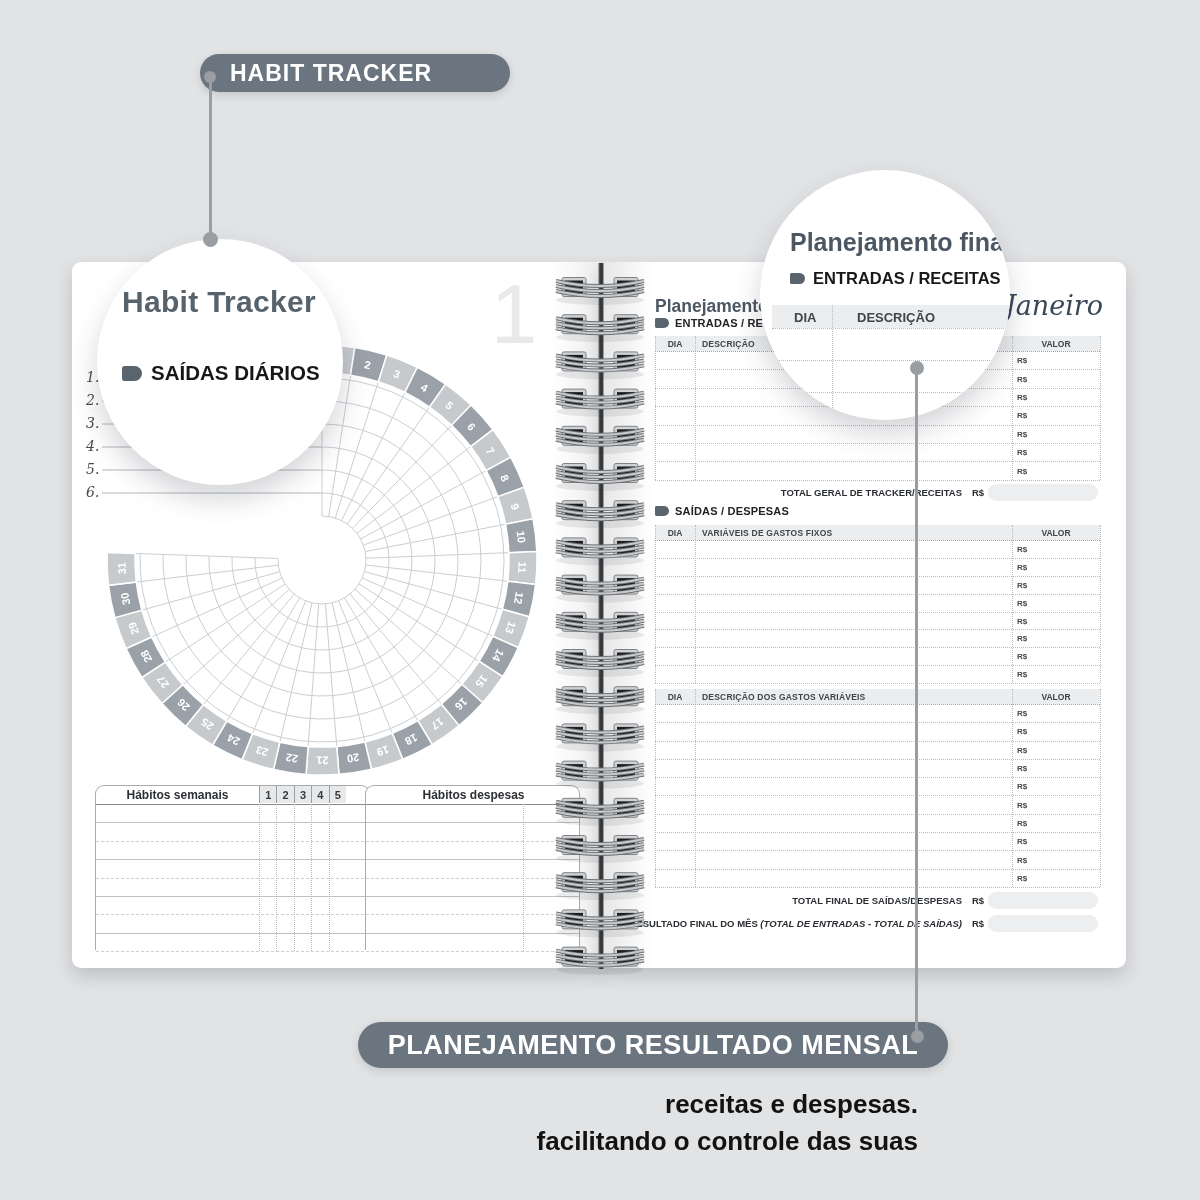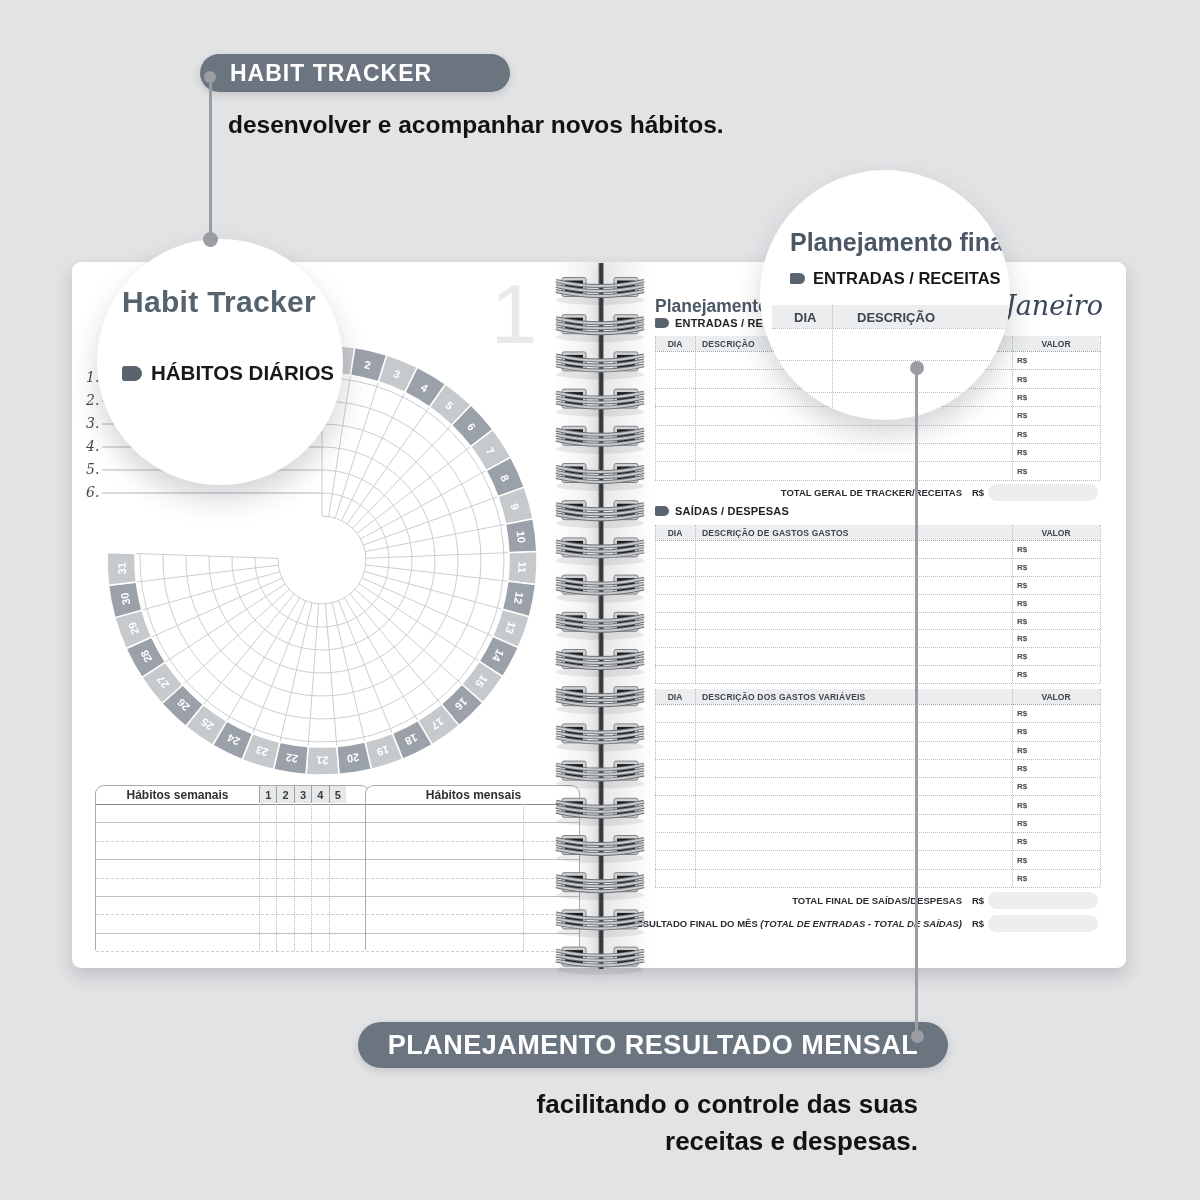--- a/index.html
+++ b/index.html
@@ -221,21 +221,21 @@
     <div class="rowline" style="top: 146.625px; border-top: 1px solid rgb(191, 194, 196);"></div>
     <div class="rowline" style="top: 165px; border-top: 1px dashed rgb(205, 208, 209);"></div>
     <div class="vdot" style="left: 163px; top: 18px; height: 147px;"></div>
     <div class="vdot" style="left: 180.4px; top: 18px; height: 147px;"></div>
     <div class="vdot" style="left: 197.8px; top: 18px; height: 147px;"></div>
     <div class="vdot" style="left: 215.2px; top: 18px; height: 147px;"></div>
     <div class="vdot" style="left: 232.6px; top: 18px; height: 147px;"></div>
   </div>
 <div class="mini-table" id="monthly-table" style="left:365px;top:785px;width:215px;height:165px;">
   <div class="mini-head"></div>
-  <div class="mini-title" style="left:0;width:215px;">Hábitos mensais</div>
+  <div class="mini-title" style="left:0;width:215px;">Hábitos despesas</div>
 <div class="rowline" style="top: 36.375px; border-top: 1px solid rgb(191, 194, 196);"></div>
     <div class="rowline" style="top: 54.75px; border-top: 1px dashed rgb(205, 208, 209);"></div>
     <div class="rowline" style="top: 73.125px; border-top: 1px solid rgb(191, 194, 196);"></div>
     <div class="rowline" style="top: 91.5px; border-top: 1px dashed rgb(205, 208, 209);"></div>
     <div class="rowline" style="top: 109.875px; border-top: 1px solid rgb(191, 194, 196);"></div>
     <div class="rowline" style="top: 128.25px; border-top: 1px dashed rgb(205, 208, 209);"></div>
     <div class="rowline" style="top: 146.625px; border-top: 1px solid rgb(191, 194, 196);"></div>
     <div class="rowline" style="top: 165px; border-top: 1px dashed rgb(205, 208, 209);"></div>
     <div class="vdot" style="left: 157px; top: 18px; height: 147px;"></div>
   </div>
@@ -281,21 +281,21 @@
     <div class="fin-vline" style="position: absolute; left: 655px; top: 336px; height: 143.8px;"></div>
     <div class="fin-vline" style="position: absolute; left: 695px; top: 336px; height: 143.8px;"></div>
     <div class="fin-vline" style="position: absolute; left: 1012px; top: 336px; height: 143.8px;"></div>
     <div class="fin-vline" style="position: absolute; left: 1100px; top: 336px; height: 143.8px;"></div>
     <div style="position: absolute; left: 655px; top: 351px; width: 445px; height: 0px; border-top: 1px dotted rgb(159, 163, 166); z-index: 2;"></div>
     <div class="total-label" style="position: absolute; top: 487px;"><span>TOTAL GERAL DE TRACKER/RECEITAS</span></div>
     <div class="total-rs" style="position: absolute; top: 487px;">R$</div>
     <div class="total-pill" style="position: absolute; top: 484px;"></div>
     <div class="fin-head" style="position: absolute; left: 655px; top: 525px; width: 445px; height: 15px;">
       <div style="position: absolute; left: 0px; top: 0px; width: 40px; height: 100%; display: flex; align-items: center; justify-content: center; font-size: 8.5px; font-weight: 700; color: rgb(62, 69, 76);">DIA</div>
-      <div style="position: absolute; left: 47px; top: 50%; transform: translateY(-50%); font-size: 8.5px; font-weight: 700; color: rgb(62, 69, 76); letter-spacing: 0.2px;">DESCRIÇÃO DE GASTOS GASTOS</div>
+      <div style="position: absolute; left: 47px; top: 50%; transform: translateY(-50%); font-size: 8.5px; font-weight: 700; color: rgb(62, 69, 76); letter-spacing: 0.2px;">VARIÁVEIS DE GASTOS FIXOS</div>
       <div style="position: absolute; left: 357px; top: 0px; width: 88px; height: 100%; display: flex; align-items: center; justify-content: center; font-size: 8.5px; font-weight: 700; color: rgb(62, 69, 76);">VALOR</div>
     </div>
     <div class="fin-row" style="position: absolute; left: 655px; top: 540px; width: 445px; height: 17.9px;">
       <span class="rs">R$</span>
     </div>
     <div class="fin-row" style="position: absolute; left: 655px; top: 557.9px; width: 445px; height: 17.9px;">
       <span class="rs">R$</span>
     </div>
     <div class="fin-row" style="position: absolute; left: 655px; top: 575.8px; width: 445px; height: 17.9px;">
       <span class="rs">R$</span>
@@ -623,21 +623,21 @@
       <path d="M 16 700.6 Q 60 710.6 104 700.6" fill="none" stroke="#c8cbcd" stroke-width="2"></path>
       <path d="M 16 705.6 Q 60 715.6 104 705.6" fill="none" stroke="#6d7175" stroke-width="4"></path>
       <path d="M 16 705.6 Q 60 715.6 104 705.6" fill="none" stroke="#c8cbcd" stroke-width="2"></path>
     </g>
   </svg>
 
 <div class="zoom-circle circle-left">
   <div class="cl-title">Habit Tracker</div>
   <div class="cl-row">
     <span class="tag-icon"></span>
-    <span class="cl-label">HÁBITOS DIÁRIOS</span>
+    <span class="cl-label">SAÍDAS DIÁRIOS</span>
   </div>
 </div>
 
 <div class="zoom-circle circle-right">
   <div class="cr-title">Planejamento financeiro</div>
   <div class="cr-row">
     <span class="tag-icon"></span>
     <span class="cr-label">ENTRADAS / RECEITAS</span>
   </div>
   <div class="cr-headband">
@@ -653,20 +653,19 @@
 <div class="dot" style="left:204px;top:71px;width:12px;height:12px;"></div>
 <div class="connector" style="left:209px;top:77px;width:3px;height:163px;"></div>
 <div class="dot" style="left:203px;top:232px;width:15px;height:15px;"></div>
 
 <div class="dot" style="left:910px;top:361px;width:14px;height:14px;"></div>
 <div class="connector" style="left:915px;top:368px;width:3px;height:668px;"></div>
 <div class="dot" style="left:911px;top:1030px;width:13px;height:13px;"></div>
 
 <div class="pill pill-top">HABIT TRACKER</div>
 <div class="para-top">
-  <div>desenvolver e acompanhar novos hábitos.</div>
 </div>
 
 <div class="pill pill-bottom">PLANEJAMENTO RESULTADO MENSAL</div>
 <div class="para-bottom">
+  <div>receitas e despesas.</div>
   <div>facilitando o controle das suas</div>
-  <div>receitas e despesas.</div>
 </div>
 
 </body></html>

